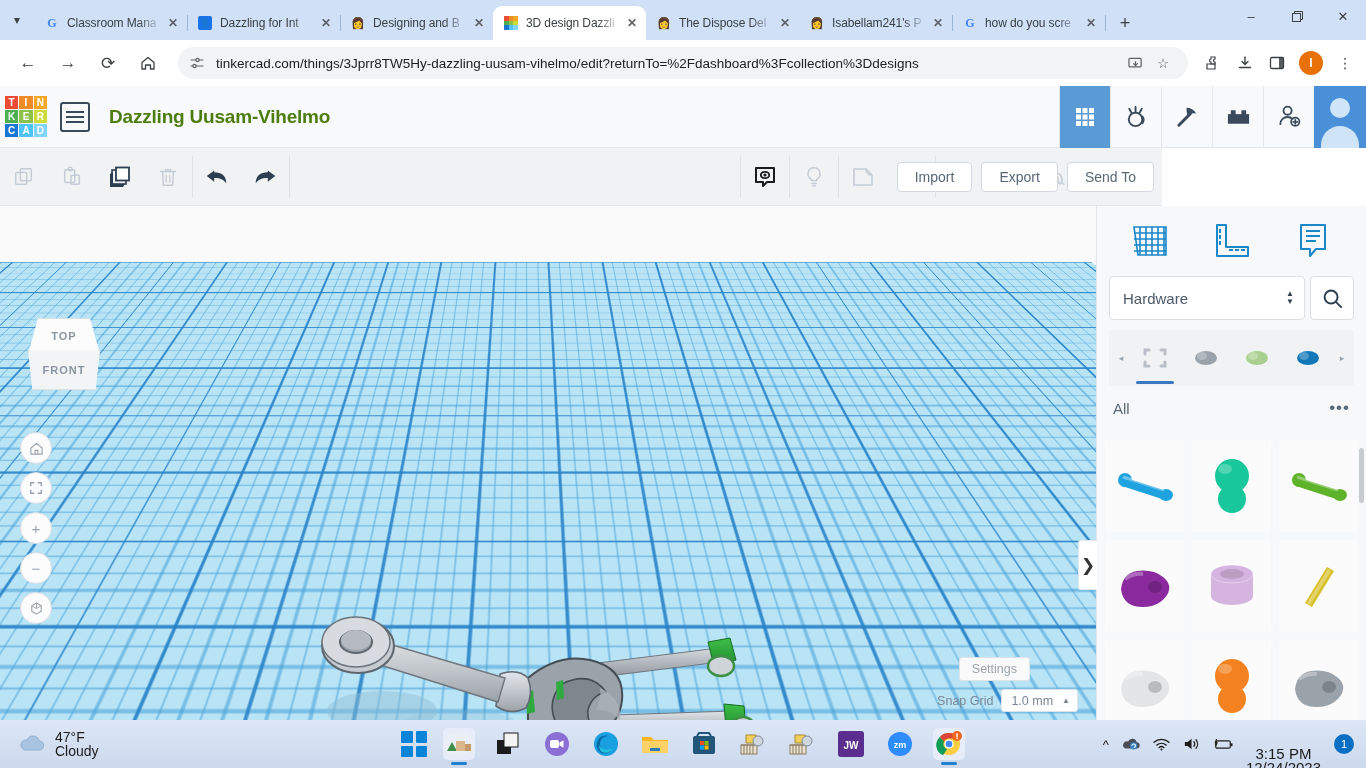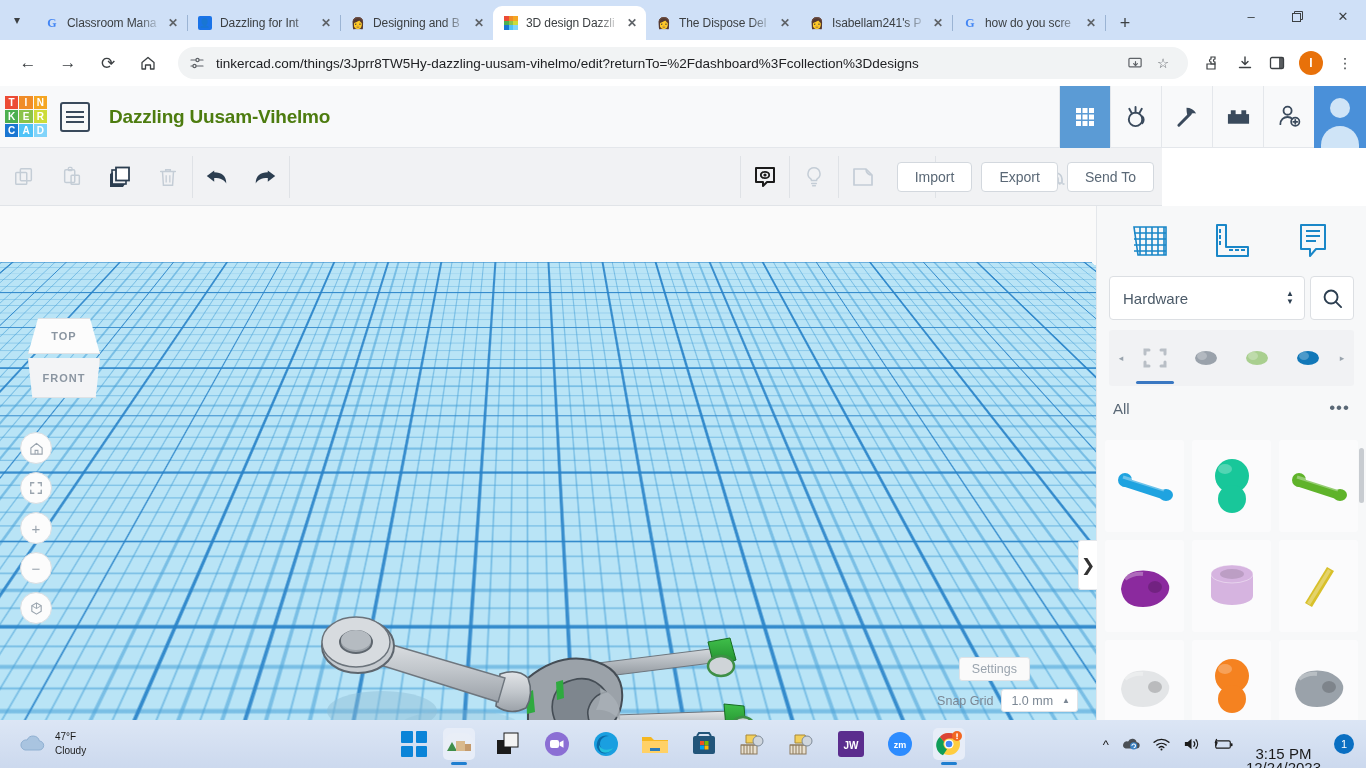--- a/index.html
+++ b/index.html
@@ -181,21 +181,21 @@
   
   .viewcube { position:absolute; left:20px; top:112px; width:88px; height:78px; }
   .vc-top {
     position:absolute; left:8px; top:0; width:72px; height:36px;
     background:#fcfcfc; border:1px solid #dfe2e5;
     clip-path: polygon(14% 0%, 86% 0%, 100% 100%, 0% 100%);
     display:flex; align-items:center; justify-content:center;
     font-size:11px; font-weight:700; color:#8a95a1; letter-spacing:1px;
   }
   .vc-front {
-    position:absolute; left:8px; top:40px; width:72px; height:40px;
+    position:absolute; left:8px; top:32px; width:72px; height:40px;
     background:#f3f4f6; border:1px solid #dfe2e5; border-top:none;
     clip-path: polygon(0% 0%, 100% 0%, 94% 100%, 6% 100%);
     display:flex; align-items:center; justify-content:center;
     font-size:11px; font-weight:700; color:#8a95a1; letter-spacing:1px;
   }
   .navbtns { position:absolute; left:20px; top:226px; display:flex; flex-direction:column; gap:8px; }
   .navbtn {
     width:32px; height:32px; border-radius:50%; border:1px solid #d9dde1; background:#fcfcfc;
     display:flex; align-items:center; justify-content:center;
     color:#9aa4ae; font-size:15px;
@@ -270,21 +270,21 @@
   }
 
   
   #taskbar {
     position:absolute; left:0; top:720px; width:1366px; height:48px;
     background:linear-gradient(180deg,#dce6f5 0%,#ccd9ee 100%);
     display:flex; align-items:center;
   }
   .tb-weather { display:flex; align-items:center; gap:9px; margin-left:18px; }
   .tb-cloud { width:28px; height:18px; position:relative; }
-  .tb-weather-txt { font-size:10px; color:#1b1b1b; line-height:14px; }
+  .tb-weather-txt { font-size:14px; color:#1b1b1b; line-height:14px; }
   .tb-center { position:absolute; left:0; right:0; display:flex; align-items:center; justify-content:center; gap:10px; }
   .tb-start { width:26px; height:26px; display:grid; grid-template-columns:1fr 1fr; grid-template-rows:1fr 1fr; gap:3px; }
   .tb-start i { display:block; background:#0a84d8; border-radius:1px; }
   .tb-search {
     width:164px; height:30px; border-radius:15px; background:#f6f8fc; border:1px solid #cfd8e6;
     display:flex; align-items:center; gap:9px; padding:0 12px; font-size:12.5px; color:#444;
   }
   .tb-apps { display:flex; align-items:center; gap:17px; margin-left:6px; }
   .tb-app {
     width:32px; height:32px; border-radius:5px;

